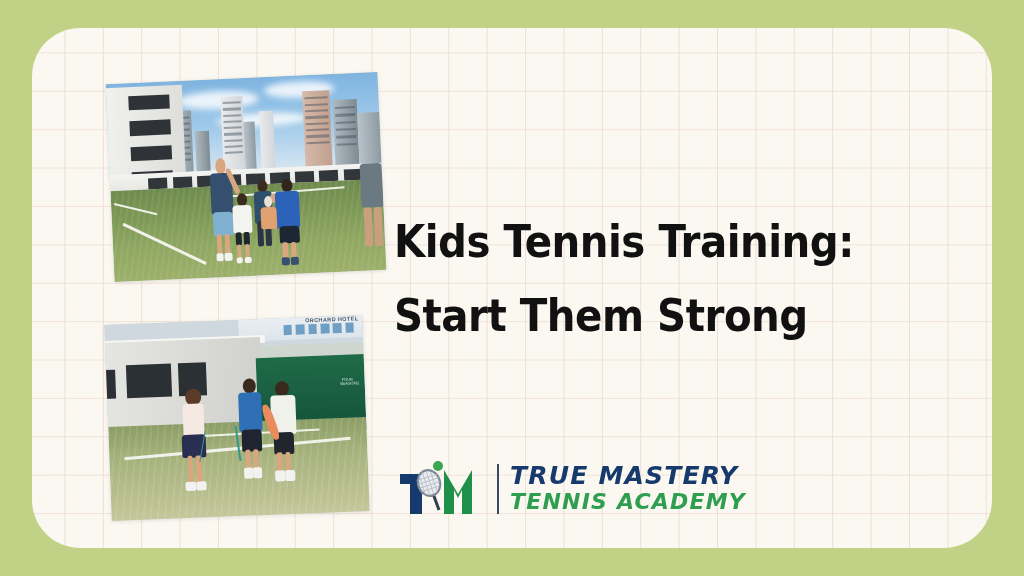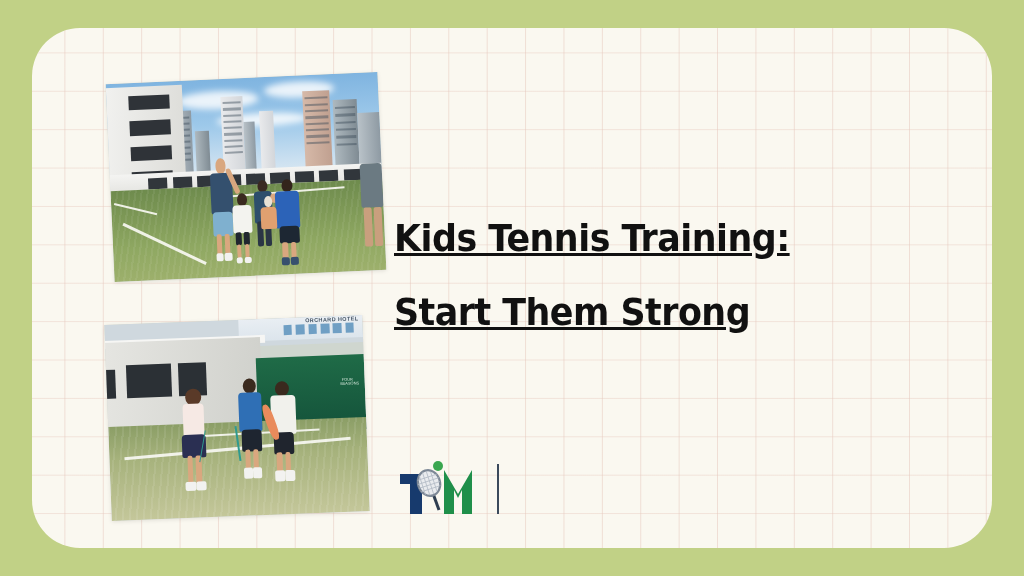--- a/index.html
+++ b/index.html
@@ -116,27 +116,26 @@
     background-image:repeating-linear-gradient(97deg, rgba(255,255,255,.22) 0 2px, transparent 2px 7px);
   }
   .bp-line{position:absolute;background:rgba(250,250,245,.9);}
   .racket-s{position:absolute;background:#2f9a8f;}
 
   
   .headline{
     position:absolute;left:362px;top:148px;width:560px;
     font-family:"DejaVu Sans", sans-serif;
     font-weight:700;
-    font-size:38px;
+    font-size:44px;
     line-height:74px;
     letter-spacing:-0.5px;
     color:#111111;
     font-stretch:condensed;
     text-transform:none;
-    text-decoration:underline;
   }
   .headline .ln{display:block;white-space:nowrap;transform:scaleX(1.02);transform-origin:left center;}
 
   .body-copy{
     position:absolute;left:362px;top:320px;width:562px;
     font-family:"Liberation Sans", sans-serif;
     font-size:16.6px;line-height:29px;color:#1d1d1d;
   }
 
   
@@ -388,16 +387,20 @@
             <line x1="21" y1="17" x2="41" y2="17"></line>
             <line x1="20" y1="21" x2="42" y2="21"></line>
             <line x1="20" y1="25" x2="42" y2="25"></line>
             <line x1="21" y1="29" x2="41" y2="29"></line>
           </g>
 
           <circle cx="40" cy="6" r="5" fill="#3aa64f"></circle>
         </svg>
       </div>
       <div class="logo-div"></div>
+      <div class="logo-txt">
+        <div class="logo-l1">TRUE MASTERY</div>
+        <div class="logo-l2">TENNIS ACADEMY</div>
+      </div>
     </div>
 
   </div>
 </div>
 
 </body></html>

